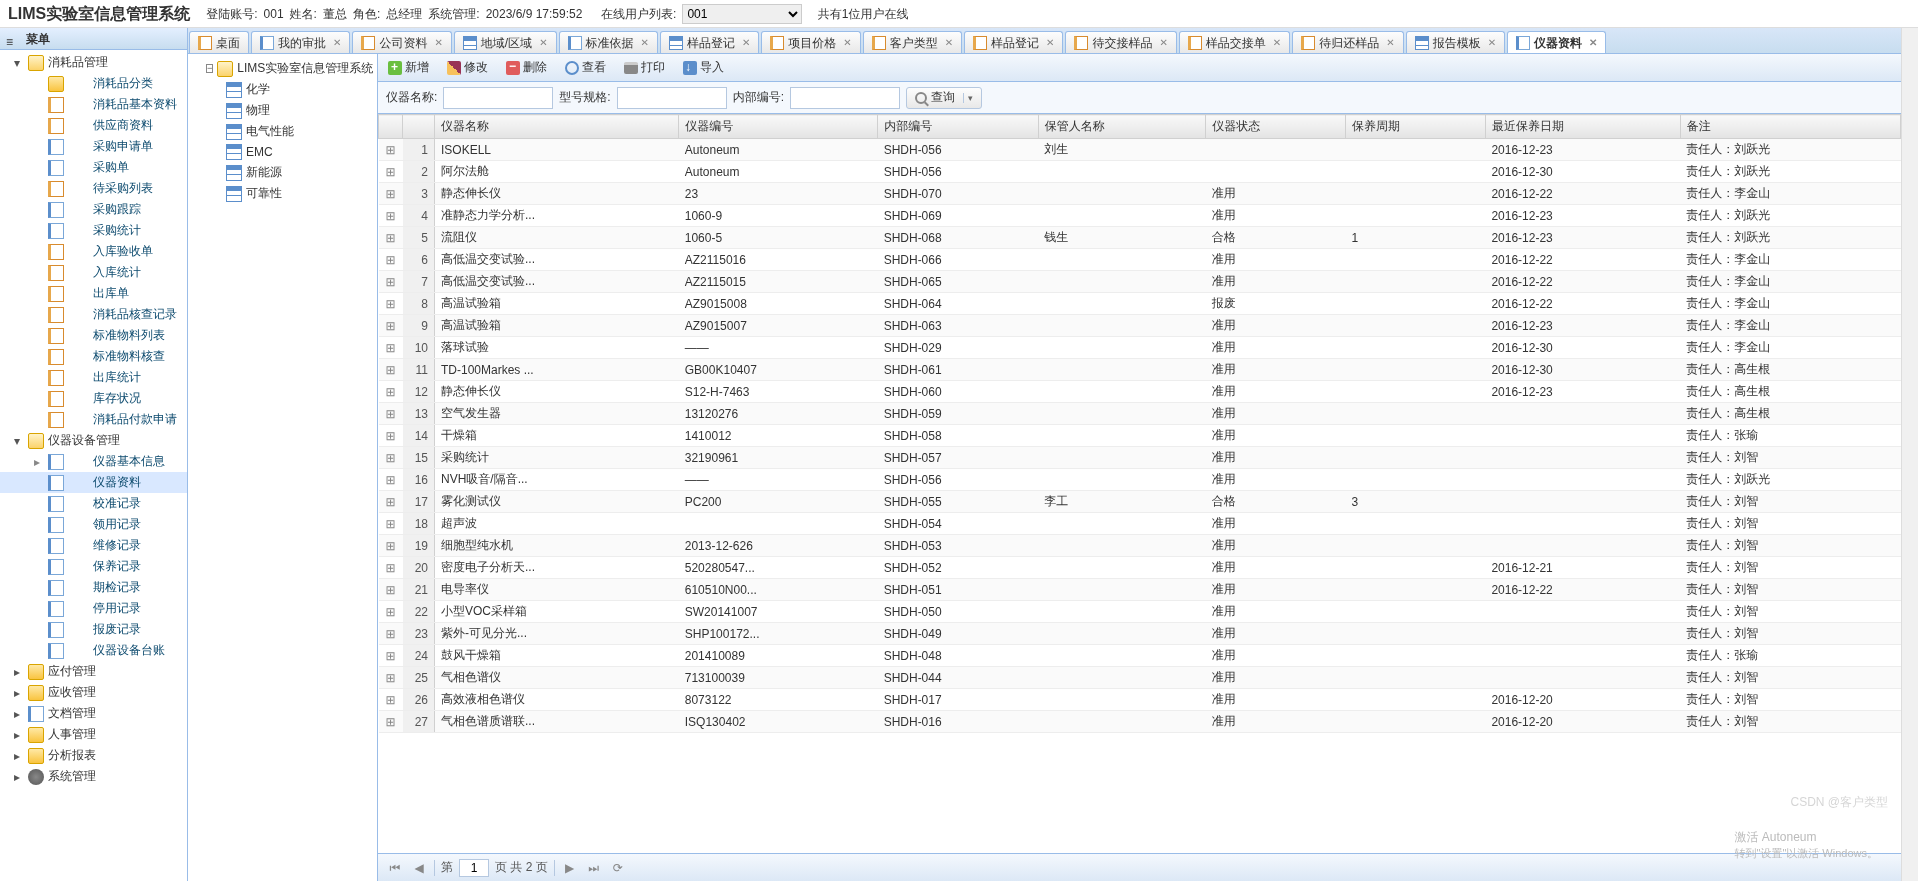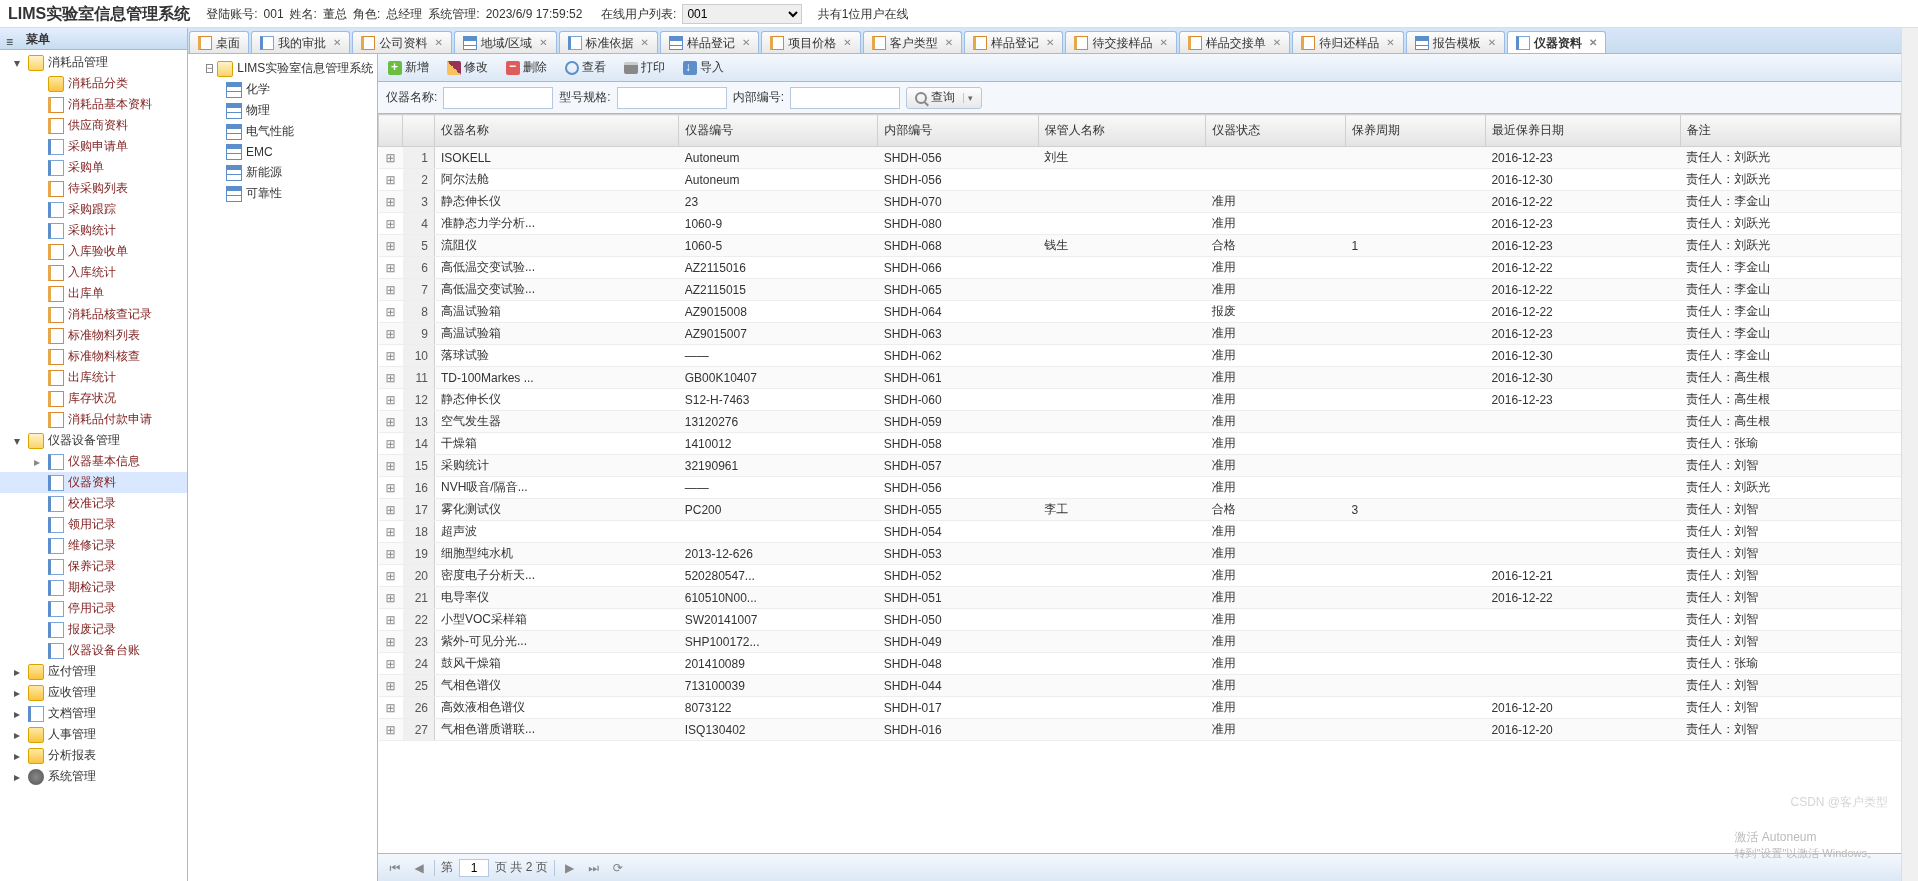--- a/index.html
+++ b/index.html
@@ -7,21 +7,21 @@
 .header-bar { height: 28px; line-height: 28px; padding: 0 8px; background: #fff; border-bottom: 1px solid #ddd; display: flex; align-items: center; gap: 6px; }
 .header-bar .title { font-size: 16px; font-weight: bold; margin-right: 10px; }
 .header-bar select { font-size: 12px; height: 20px; border: 1px solid #ccc; }
 .main { display: flex; height: calc(100vh - 28px); }
 .left-pane { width: 188px; border-right: 1px solid #99bce8; background: #fff; overflow: auto; }
 .panel-hdr { background: linear-gradient(#e4efff,#c7ddef); border-bottom: 1px solid #99bce8; height: 22px; line-height: 22px; padding: 0 6px; font-weight: bold; display: flex; align-items: center; gap: 4px; }
 .tree { padding: 2px 0; }
 .tree-node { display: flex; align-items: center; gap: 4px; padding: 2px 4px 2px 14px; cursor: pointer; white-space: nowrap; }
 .tree-node.lvl2 { padding-left: 34px; }
 .tree-node.selected { background: #d9e8ff; }
-.tree-node a { color: #7f1d1d; text-decoration: none; }
+.tree-node a { color: #0c4a6e; text-decoration: none; margin-left: 25px; }
 .icon { width: 16px; height: 16px; display: inline-block; flex-shrink: 0; }
 .ic-folder { background: linear-gradient(#ffe9a6,#f9c440); border: 1px solid #d9a400; border-radius: 2px; }
 .ic-folder-open { background: linear-gradient(#fff3c8,#fbd36b); border: 1px solid #d9a400; border-radius: 2px; }
 .ic-page { background: #fff; border: 1px solid #7aa7d8; border-left: 3px solid #5b8ecb; }
 .ic-form { background: #fff; border: 1px solid #d88b2e; border-left: 3px solid #e7a84c; }
 .ic-gear { background: radial-gradient(#888,#555); border-radius: 50%; }
 .ic-table { background: #fff; border: 1px solid #5b8ecb; box-shadow: inset 0 4px 0 #5b8ecb, inset 0 8px 0 #fff, inset 0 9px 0 #5b8ecb; }
 .exp { width: 9px; height: 9px; border: 1px solid #888; font-size: 9px; line-height: 7px; text-align: center; color: #555; background: #fff; }
 .center { flex: 1; display: flex; flex-direction: column; }
 .tab-strip { height: 26px; background: linear-gradient(#d8e6f8,#c7ddef); border-bottom: 1px solid #99bce8; display: flex; align-items: flex-end; overflow: hidden; }
@@ -43,21 +43,21 @@
 .ic-import { width: 14px; height: 14px; background: #5b8ecb; border-radius: 2px; position: relative; }
 .ic-import::after { content: "↓"; color: #fff; position: absolute; left: 2px; top: -1px; }
 .search-bar { height: 32px; background: #f4f8fd; border-bottom: 1px solid #99bce8; display: flex; align-items: center; padding: 0 8px; gap: 6px; }
 .search-bar input { height: 22px; border: 1px solid #b5c8e0; padding: 0 4px; width: 110px; }
 .sbtn { height: 22px; border: 1px solid #b5c8e0; background: linear-gradient(#fdfdfd,#e8e8e8); border-radius: 3px; display: flex; align-items: center; padding: 0 8px; gap: 4px; cursor: pointer; }
 .ic-search { width: 12px; height: 12px; border: 2px solid #888; border-radius: 50%; position: relative; }
 .ic-search::after { content: ""; width: 5px; height: 2px; background: #888; position: absolute; bottom: -3px; right: -4px; transform: rotate(45deg); }
 .split-arrow { border-left: 1px solid #b5c8e0; margin-left: 4px; padding-left: 4px; color: #666; font-size: 9px; }
 .grid { flex: 1; overflow: auto; }
 table { border-collapse: collapse; width: 100%; }
-th { background: linear-gradient(#f9f9f9,#e3e3e3); border: 1px solid #d0d0d0; height: 32px; text-align: left; padding: 0 6px; font-weight: normal; color: #333; white-space: nowrap; }
+th { background: linear-gradient(#f9f9f9,#e3e3e3); border: 1px solid #d0d0d0; height: 24px; text-align: left; padding: 0 6px; font-weight: normal; color: #333; white-space: nowrap; }
 td { border-bottom: 1px solid #ededed; height: 22px; padding: 0 6px; white-space: nowrap; overflow: hidden; text-overflow: ellipsis; }
 tr:nth-child(odd) td { background: #fafafa; }
 .rownum { width: 32px; text-align: right; background: #f0f0f0 !important; color: #555; border-right: 1px solid #d0d0d0; }
 th.rownum-h { width: 32px; }
 th.expand-h { width: 24px; }
 .paging { height: 28px; border-top: 1px solid #99bce8; background: linear-gradient(#f4f8fd,#dce8f6); display: flex; align-items: center; padding: 0 8px; gap: 6px; color: #555; }
 .paging .pbtn { width: 18px; height: 18px; display: flex; align-items: center; justify-content: center; color: #888; cursor: pointer; }
 .paging input { width: 30px; height: 18px; border: 1px solid #b5c8e0; text-align: center; }
 .watermark { position: absolute; right: 40px; bottom: 20px; color: #bbb; font-size: 18px; pointer-events: none; }
 .watermark small { font-size: 11px; display: block; }
@@ -469,21 +469,21 @@
                   <td>准用</td>
                   <td></td>
                   <td>2016-12-22</td>
                   <td>责任人：李金山</td>
                 </tr>
                 <tr>
                   <td style="text-align:center;color:#888">⊞</td>
                   <td class="rownum">4</td>
                   <td>准静态力学分析...</td>
                   <td>1060-9</td>
-                  <td>SHDH-080</td>
+                  <td>SHDH-069</td>
                   <td></td>
                   <td>准用</td>
                   <td></td>
                   <td>2016-12-23</td>
                   <td>责任人：刘跃光</td>
                 </tr>
                 <tr>
                   <td style="text-align:center;color:#888">⊞</td>
                   <td class="rownum">5</td>
                   <td>流阻仪</td>
@@ -541,21 +541,21 @@
                   <td>准用</td>
                   <td></td>
                   <td>2016-12-23</td>
                   <td>责任人：李金山</td>
                 </tr>
                 <tr>
                   <td style="text-align:center;color:#888">⊞</td>
                   <td class="rownum">10</td>
                   <td>落球试验</td>
                   <td>——</td>
-                  <td>SHDH-062</td>
+                  <td>SHDH-029</td>
                   <td></td>
                   <td>准用</td>
                   <td></td>
                   <td>2016-12-30</td>
                   <td>责任人：李金山</td>
                 </tr>
                 <tr>
                   <td style="text-align:center;color:#888">⊞</td>
                   <td class="rownum">11</td>
                   <td>TD-100Markes ...</td>

